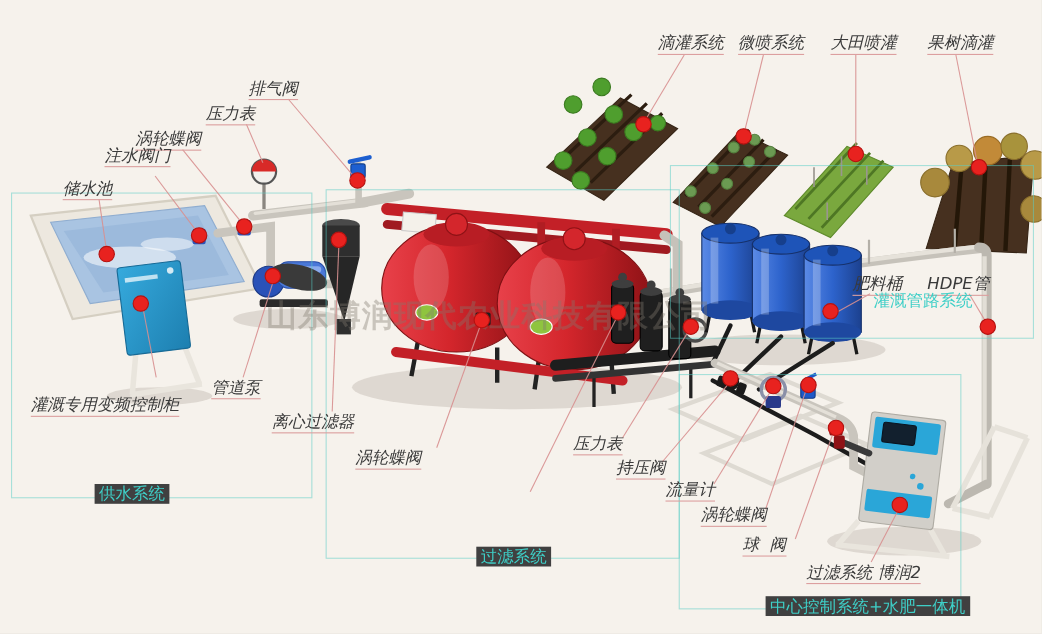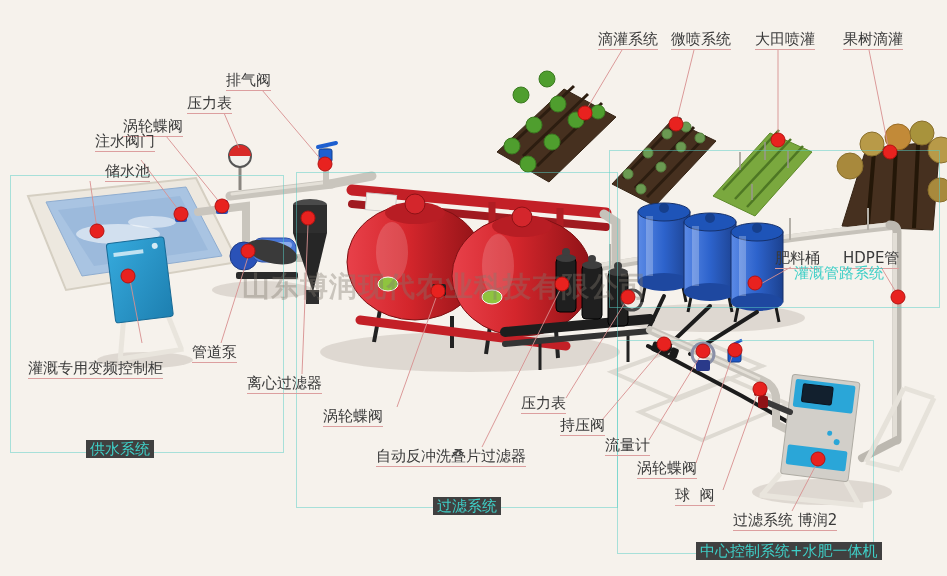--- a/index.html
+++ b/index.html
@@ -11,21 +11,21 @@
   .stage svg{position:absolute;left:0;top:0;}
   #scene{z-index:1;}
   .zone-box{position:absolute;border:1px solid rgba(88,206,198,.5);z-index:2;}
   .watermark{
     position:absolute;z-index:3;color:rgba(128,122,110,.38);
     font-size:28px;letter-spacing:1px;white-space:nowrap;font-weight:bold;
   }
   #overlay{z-index:4;}
   .callout{
     position:absolute;z-index:5;color:#3a3a3a;font-size:15px;line-height:18px;
-    white-space:pre;border-bottom:1px solid #dc9f9f;padding-bottom:1px;
+    white-space:pre;border-bottom:1px solid #dc9f9f;padding-bottom:1px;font-style:italic;
   }
   .zlabel{
     position:absolute;z-index:5;color:#3ecfc7;font-size:15px;line-height:18px;
     white-space:pre;background:#404040;padding:0 4px;
   }
 </style>
 </head>
 <body>
 
 <div class="stage">
@@ -341,27 +341,26 @@
 
   <div class="callout" style="left:598px;top:30px;">滴灌系统</div>
   <div class="callout" style="left:671px;top:30px;">微喷系统</div>
   <div class="callout" style="left:755px;top:30px;">大田喷灌</div>
   <div class="callout" style="left:843px;top:30px;">果树滴灌</div>
 
   <div class="callout" style="left:226px;top:71px;">排气阀</div>
   <div class="callout" style="left:187px;top:94px;">压力表</div>
   <div class="callout" style="left:123px;top:117px;">涡轮蝶阀</div>
   <div class="callout" style="left:95px;top:132px;">注水阀门</div>
-  <div class="callout" style="left:57px;top:162px;margin-left:48px;">储水池</div>
+  <div class="callout" style="left:57px;top:162px;">储水池</div>
 
   <div class="callout" style="left:28px;top:343px;margin-top:16px;">灌溉专用变频控制柜</div>
   <div class="callout" style="left:192px;top:343px;">管道泵</div>
   <div class="callout" style="left:247px;top:374px;">离心过滤器</div>
   <div class="callout" style="left:323px;top:407px;">涡轮蝶阀</div>
-  <div class="callout" style="left:376px;top:447px;">自动反冲洗叠片过滤器</div>
 
   <div class="callout" style="left:521px;top:394px;">压力表</div>
   <div class="callout" style="left:560px;top:416px;">持压阀</div>
   <div class="callout" style="left:605px;top:436px;">流量计</div>
   <div class="callout" style="left:637px;top:459px;">涡轮蝶阀</div>
   <div class="callout" style="left:675px;top:486px;">球  阀</div>
   <div class="callout" style="left:733px;top:511px;">过滤系统 博润2</div>
 
   <div class="callout" style="left:775px;top:249px;">肥料桶</div>
   <div class="callout" style="left:843px;top:249px;">HDPE管</div>

